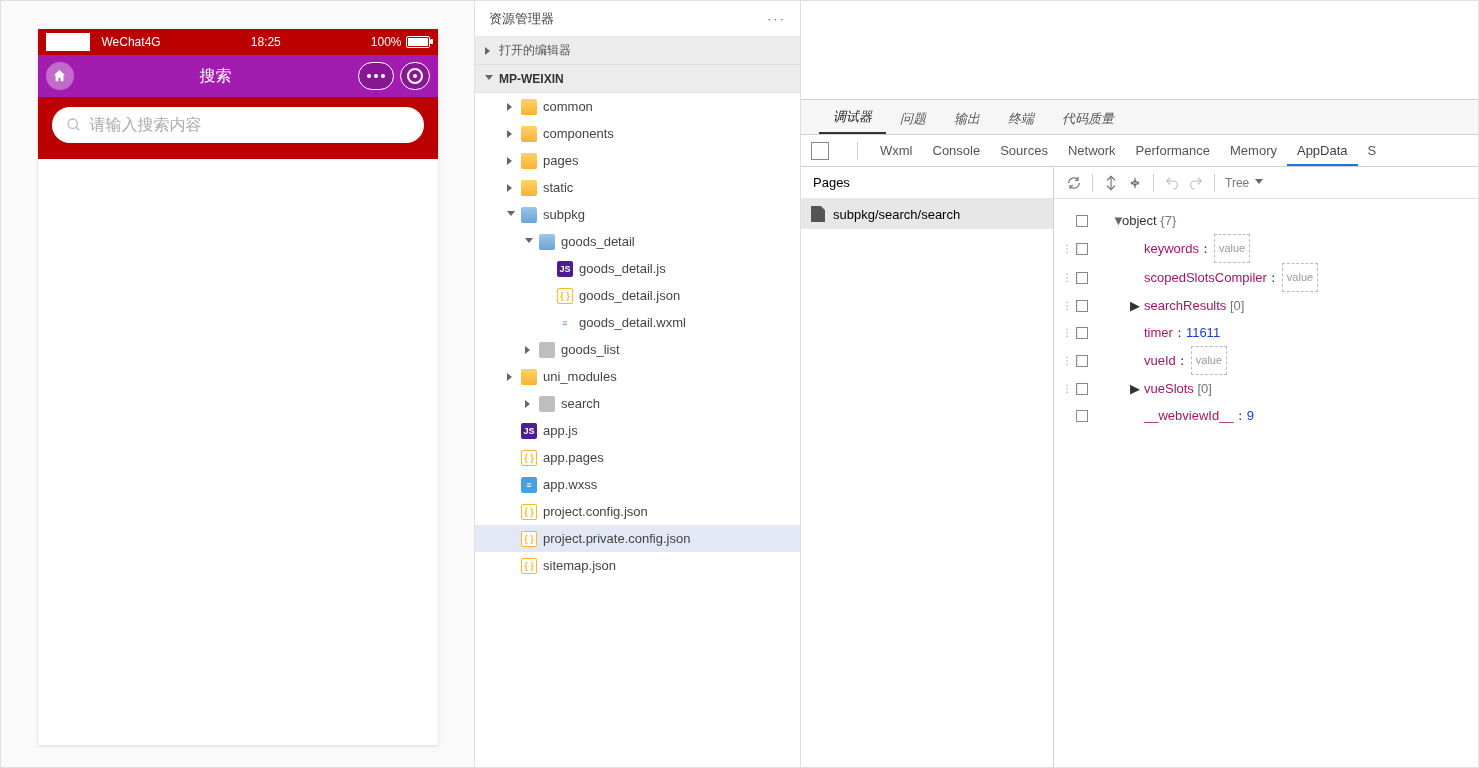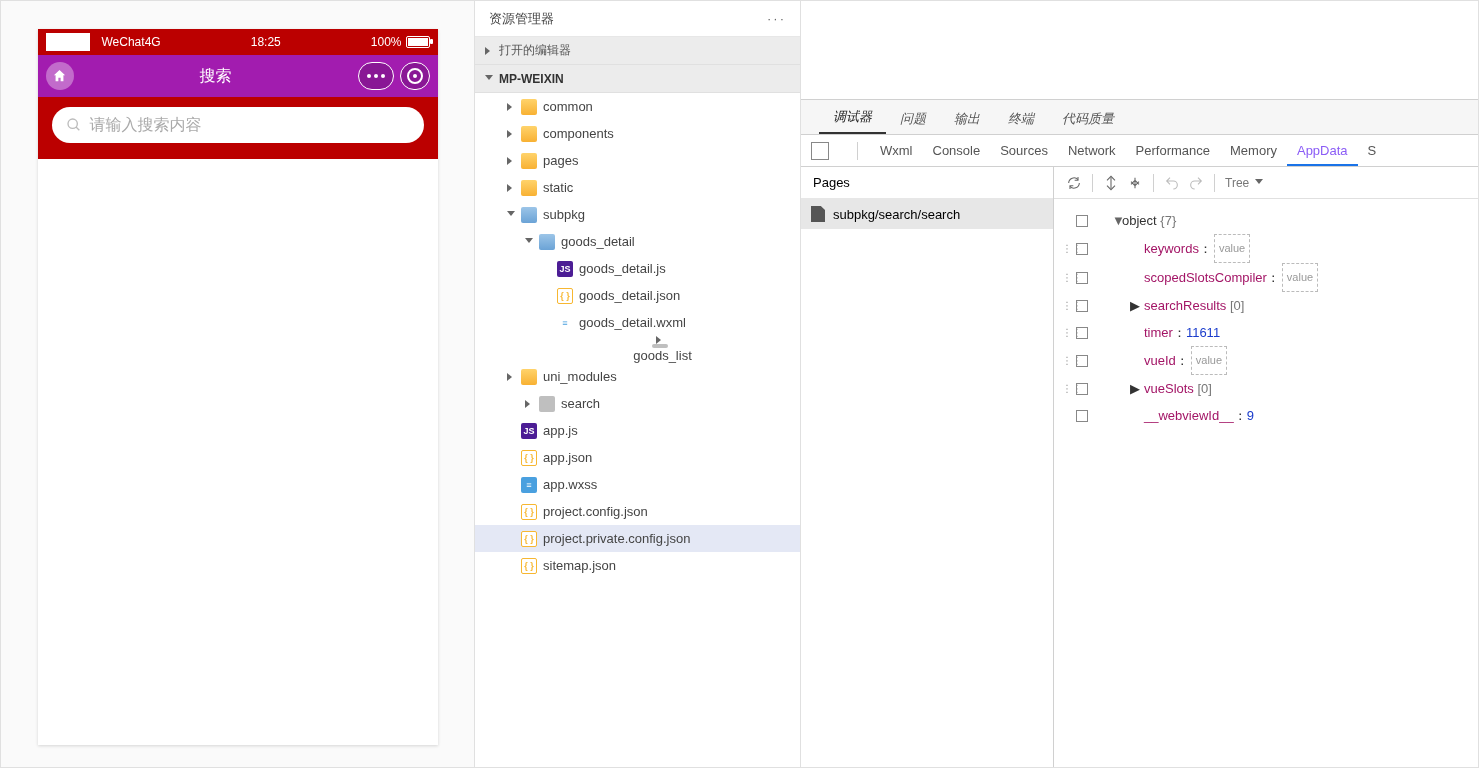--- a/index.html
+++ b/index.html
@@ -52,21 +52,21 @@
 
 .panel-dbg { flex:1; border:1px solid #e0e0e0; display:flex; flex-direction:column; }
 .dbg-blank { height:98px; }
 .tabs1 { height:36px; display:flex; align-items:flex-end; border-top:1px solid #d0d0d0; border-bottom:1px solid #d0d0d0; padding-left:18px; background:#f6f6f6;font-style:italic; }
 .tab1 { padding:0 14px 6px; font-size:13px; color:#555; cursor:pointer; }
 .tab1.act { color:#222; border-bottom:2px solid #333; }
 .tabs2 { height:32px; display:flex; align-items:center; border-bottom:1px solid #d0d0d0; padding-left:10px; background:#fff; font-size:13px; color:#555; }
 .t2ico { width:18px; height:18px; border:1.5px solid #888; margin-right:16px; cursor:pointer; }
 .sep2 { width:1px; height:18px; background:#d0d0d0; margin:0 12px; }
 .tab2 { padding:0 10px; cursor:pointer; }
-.tab2.act { color:#8b5cf6; border-bottom:2px solid #1a73e8; padding-bottom:6px; margin-bottom:-7px; }
+.tab2.act { color:#404040; border-bottom:2px solid #1a73e8; padding-bottom:6px; margin-bottom:-7px; }
 .dbg-body { flex:1; display:flex; }
 .pages { width:253px; border-right:1px solid #d0d0d0; }
 .pages-h { height:32px; display:flex; align-items:center; padding-left:12px; font-size:13px; border-bottom:1px solid #e7e7e7; }
 .page-item { height:30px; background:#e7e7e7; display:flex; align-items:center; padding-left:10px; font-size:13px; }
 .page-item .fic { width:14px; height:16px; background:#555; margin-right:8px; clip-path:polygon(0 0,70% 0,100% 25%,100% 100%,0 100%); }
 .appdata { flex:1; display:flex; flex-direction:column; }
 .toolbar { height:32px; display:flex; align-items:center; border-bottom:1px solid #e0e0e0; padding-left:8px; color:#777; font-size:12px; }
 .tb { width:24px; height:24px; display:flex; align-items:center; justify-content:center; cursor:pointer; }
 .tb svg { stroke:#666; fill:none; stroke-width:1.6; }
 .tb.dis svg { stroke:#bbb; }
@@ -177,21 +177,21 @@
       <div class="node" style="padding-left: 68px;">
         <div style="width:14px"></div>
         <span class="ic json">{ }</span>
         <span>goods_detail.json</span>
       </div>
       <div class="node" style="padding-left: 68px;">
         <div style="width:14px"></div>
         <span class="ic wxml">≡</span>
         <span>goods_detail.wxml</span>
       </div>
-      <div class="node" style="padding-left: 50px; flex-direction: column;">
+      <div class="node" style="padding-left: 50px;">
         <div class="tri r"></div>
         <span class="ic fold-g"></span>
         <span>goods_list</span>
       </div>
       <div class="node" style="padding-left: 32px;">
         <div class="tri r"></div>
         <span class="ic fold"></span>
         <span>uni_modules</span>
       </div>
       <div class="node" style="padding-left: 50px;">
@@ -200,21 +200,21 @@
         <span>search</span>
       </div>
       <div class="node" style="padding-left: 32px;">
         <div style="width:14px"></div>
         <span class="ic js">JS</span>
         <span>app.js</span>
       </div>
       <div class="node" style="padding-left: 32px;">
         <div style="width:14px"></div>
         <span class="ic json">{ }</span>
-        <span>app.json</span>
+        <span>app.pages</span>
       </div>
       <div class="node" style="padding-left: 32px;">
         <div style="width:14px"></div>
         <span class="ic wxss">≡</span>
         <span>app.wxss</span>
       </div>
       <div class="node" style="padding-left: 32px;">
         <div style="width:14px"></div>
         <span class="ic json">{ }</span>
         <span>project.config.json</span>

